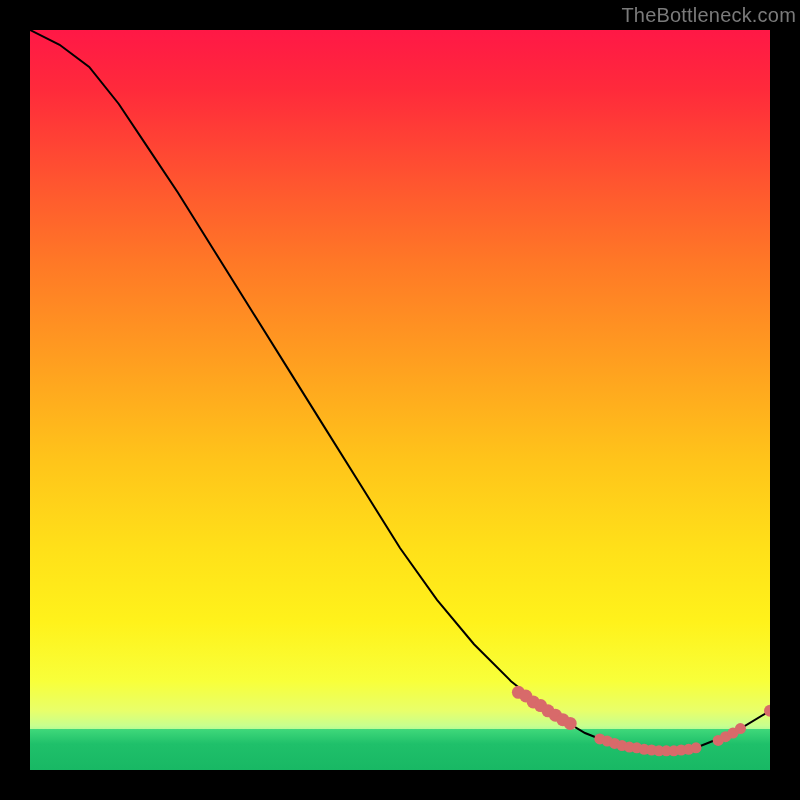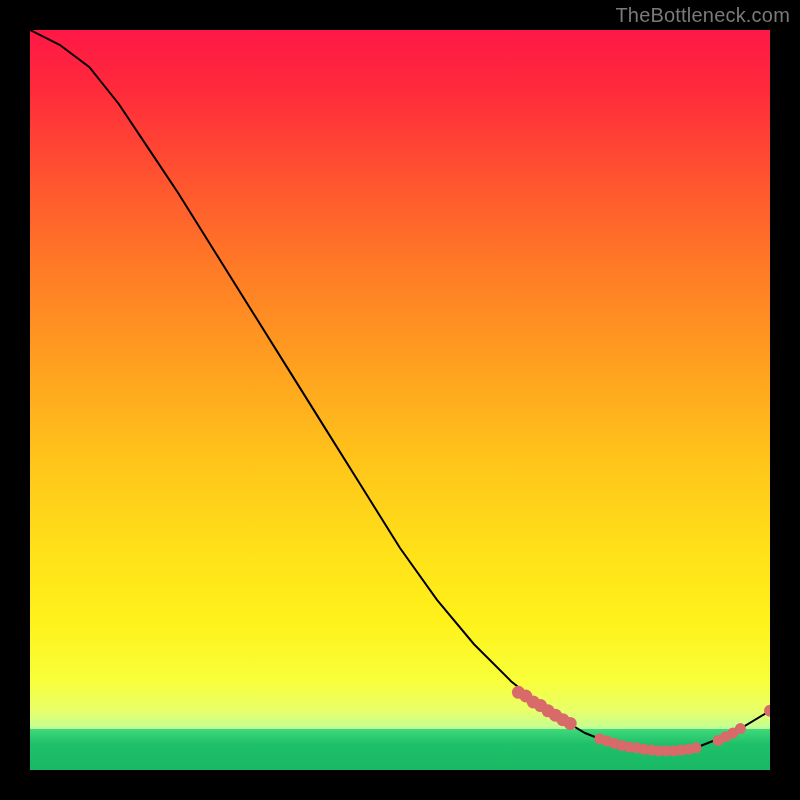--- a/index.html
+++ b/index.html
@@ -12,21 +12,21 @@
     overflow: hidden;
   }
   .wrap {
     position: relative;
     width: 800px;
     height: 800px;
   }
   .attribution {
     position: absolute;
     top: 4px;
-    right: 10px;
+    right: 4px;
     color: #7a7a7a;
     font-size: 20px;
     font-weight: 500;
     letter-spacing: 0.2px;
     z-index: 5;
   }
   .plot {
     position: absolute;
     left: 30px;
     top: 30px;

